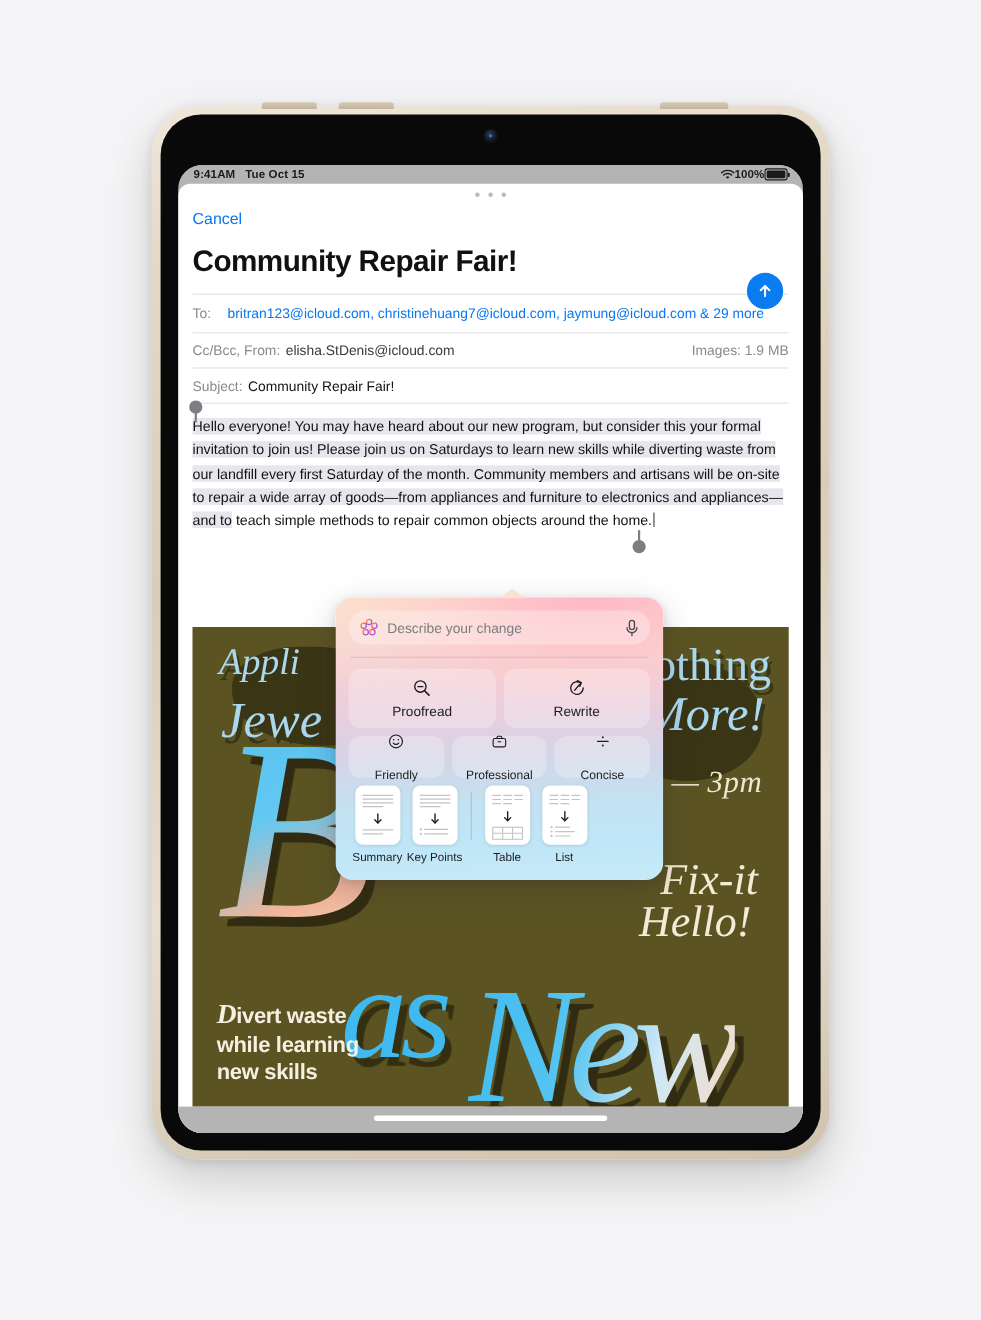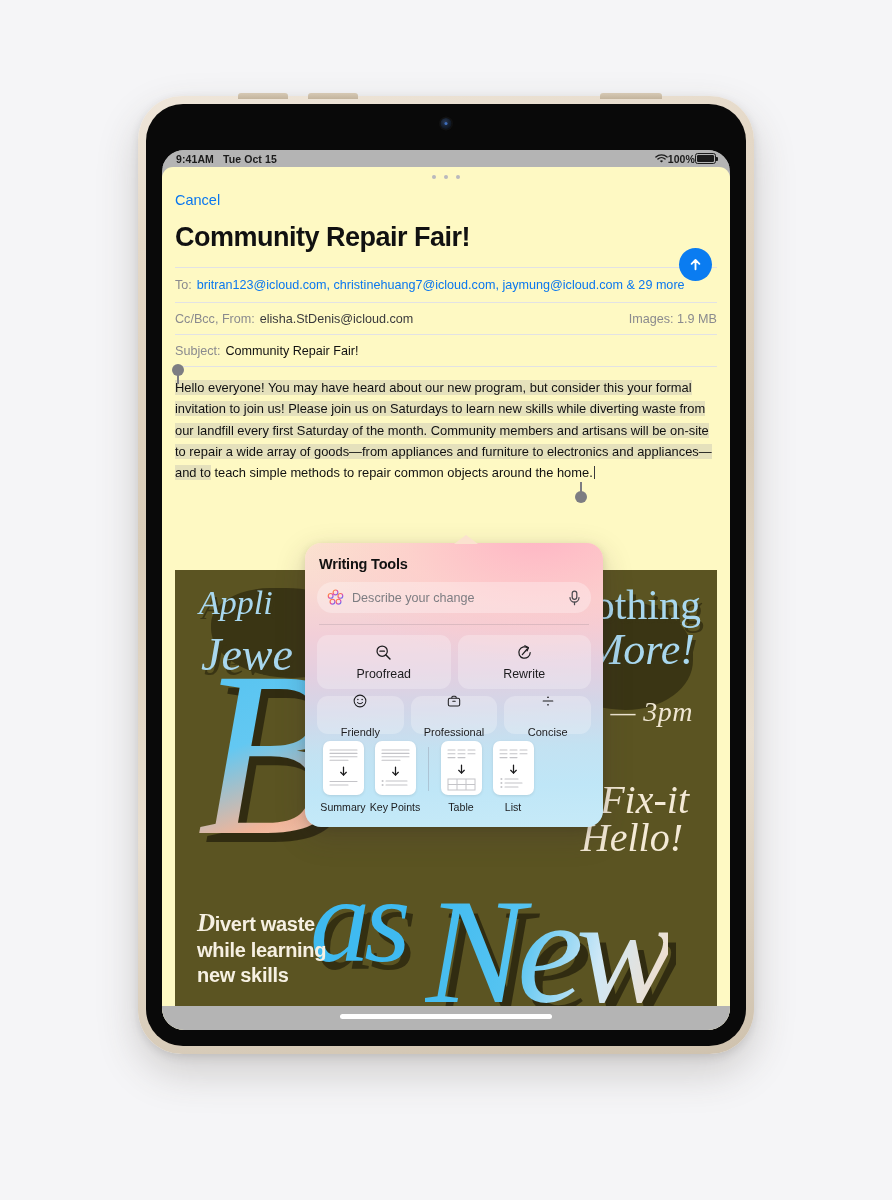--- a/index.html
+++ b/index.html
@@ -81,21 +81,21 @@
     background:#1b1b1b; border-radius:1.3px;
   }
   .batt::before {
     content:''; position:absolute; right:-3px; top:3px;
     width:1.6px; height:4px; background:#1b1b1b; border-radius:0 1px 1px 0;
   }
 
   
   #mail-sheet {
     position:absolute; left:0; right:0; top:17px; bottom:0;
-    background:#fef9c3;
+    background:#ffffff;
     border-radius: 11px 11px 0 0;
     overflow:hidden;
   }
   #grabber {
     width: 28px; height: 4px; margin: 8px auto 0;
     display:flex; justify-content:space-between;
   }
   #grabber span { width:4px;height:4px;border-radius:50%;background:#b9b9bd; }
 
   #cancel-btn {
@@ -113,21 +113,21 @@
     width:33px;height:33px;border-radius:50%;
     background:#0a7cf1; display:flex;align-items:center;justify-content:center;
     cursor:pointer;
   }
 
   .hdr-row {
     margin: 0 13px; padding: 9px 0 8px;
     border-bottom: .8px solid #e2e2e4;
     font-size: 12.6px; color:#8a8a8e; display:flex; align-items:baseline;
   }
-  .hdr-row.first { margin-top:14px; border-top:.8px solid #e2e2e4; }
+  .hdr-row.first { margin-top:14px; border-top:.8px solid #e2e2e4;gap:10px; }
   .hdr-row .lbl { color:#8a8a8e; margin-right:5px; flex:none; }
   .hdr-row .addr { color:#0a77ef; line-height:1.35; }
   .hdr-row .val  { color:#3a3a3c; }
   .hdr-row .right { margin-left:auto; color:#8a8a8e; white-space:nowrap; padding-left:10px;}
   .hdr-row.subject .val { color:#111; }
 
   
   #mail-body {
     position:relative;
     margin: 10px 13px 0 13px;
@@ -394,21 +394,20 @@
         </div>
 
         <div id="home-zone">
           <div id="home-indicator"></div>
         </div>
 
         
         <div id="writing-tools">
           <div id="wt-tail"></div>
 
-          <div id="wt-title">Writing Tools</div>
 
           <div id="wt-search">
             <span>
               <svg width="17" height="17" viewBox="0 0 22 22">
                 <defs>
                   <linearGradient id="aiG" x1="0" y1="0" x2="1" y2="1">
                     <stop offset="0%" stop-color="#ff9a3c"></stop>
                     <stop offset="28%" stop-color="#fb6a5a"></stop>
                     <stop offset="55%" stop-color="#e34fa8"></stop>
                     <stop offset="78%" stop-color="#9b5ae0"></stop>

